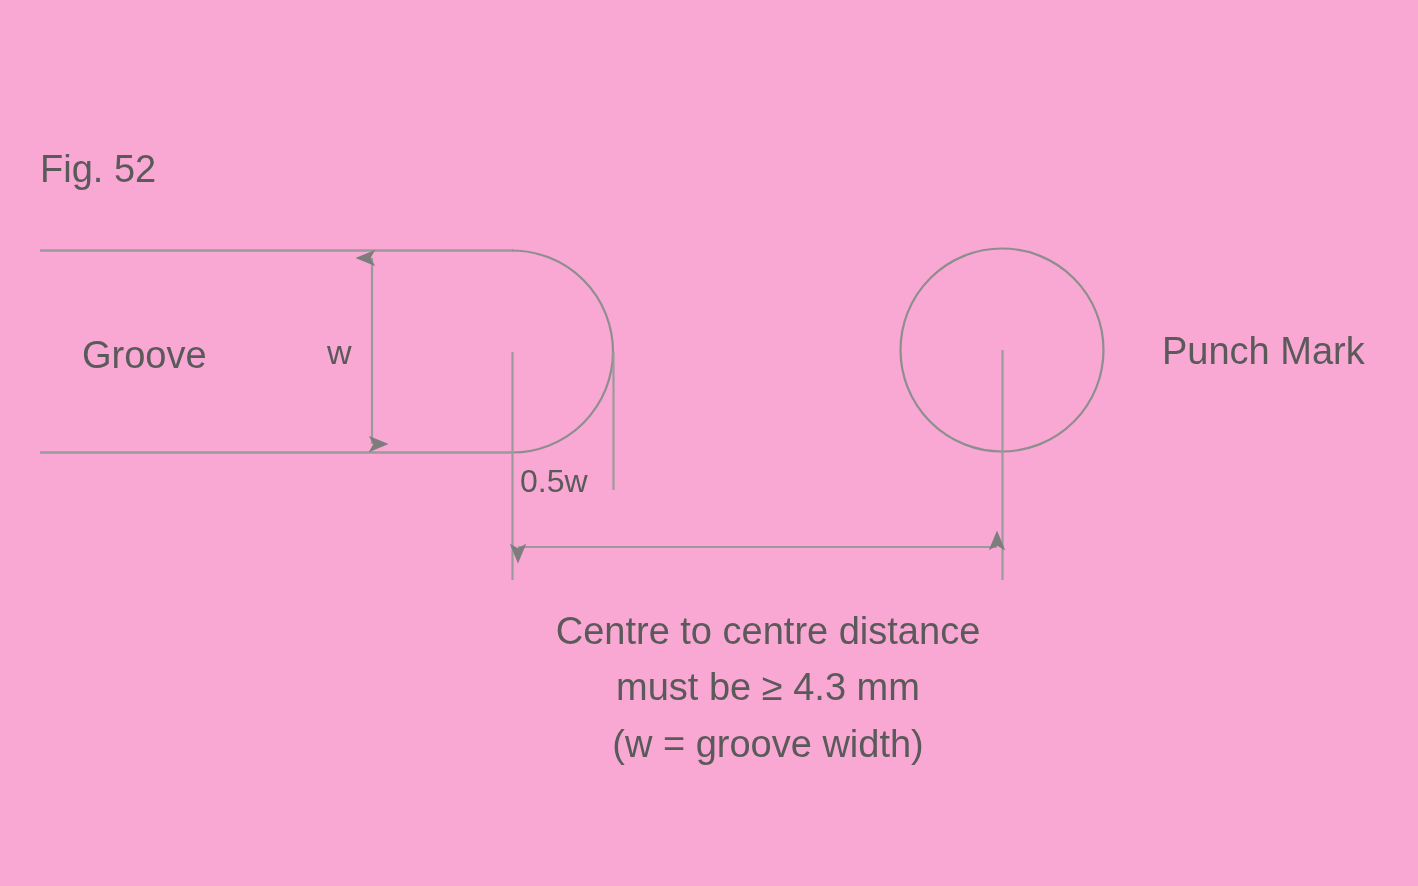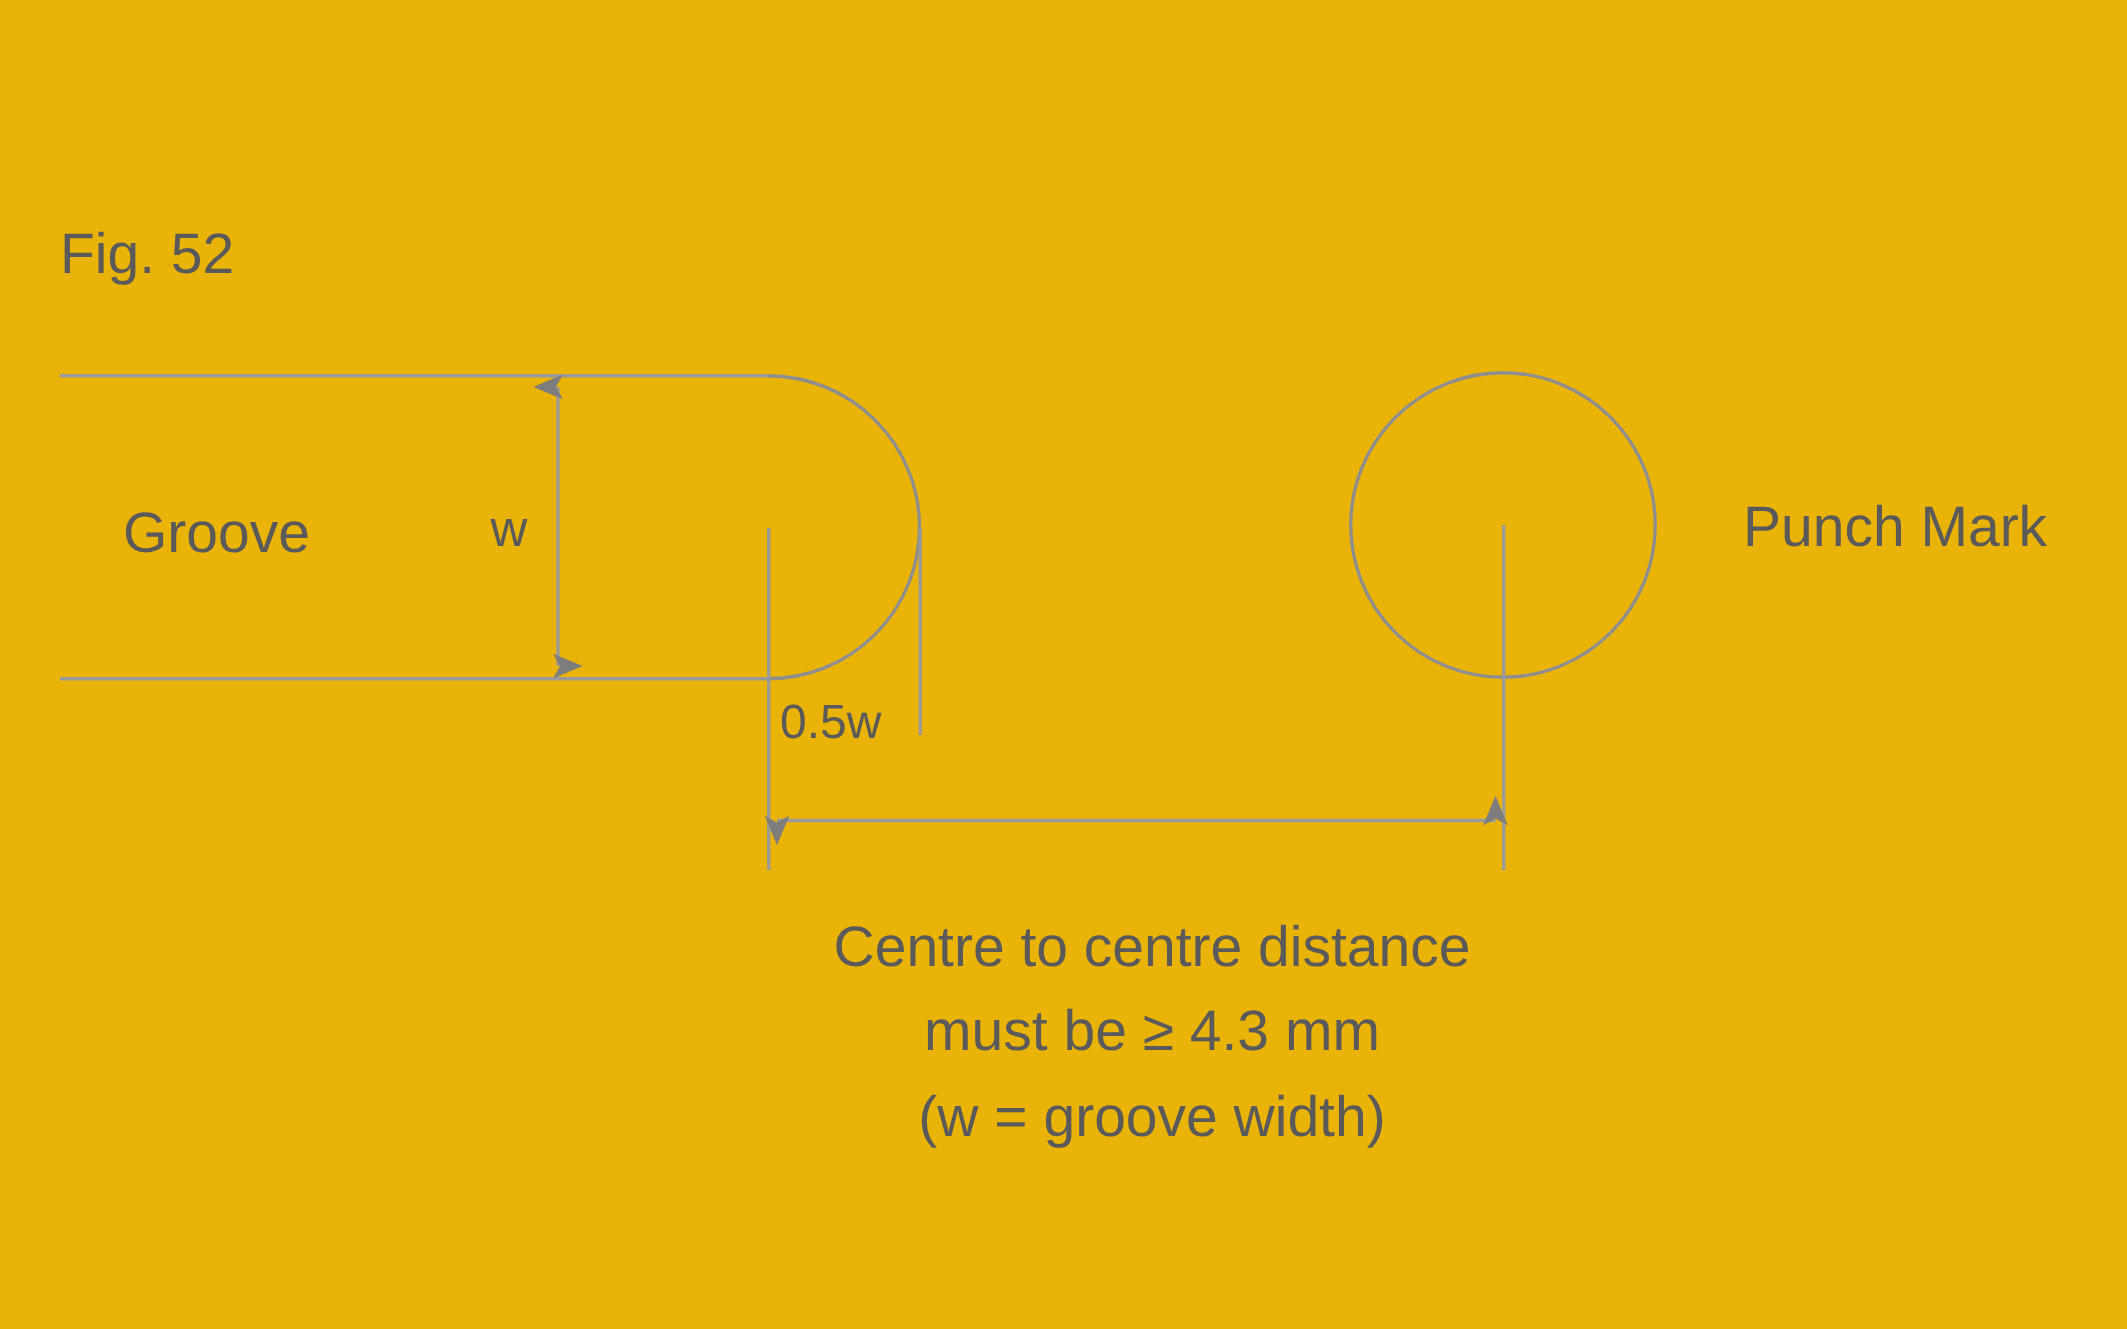--- a/index.html
+++ b/index.html
@@ -12,21 +12,21 @@
     width: 1418px;
     height: 886px;
     overflow: hidden;
     font-family: "Liberation Sans", sans-serif;
     color: #5a5a5a;
   }
   #figure-root {
     position: relative;
     width: 1418px;
     height: 886px;
-    background: #eab308;
+    background: #f9a8d4;
   }
   #figure-svg {
     position: absolute;
     top: 0;
     left: 0;
     width: 1418px;
     height: 886px;
     display: block;
   }
   .fig-text {

